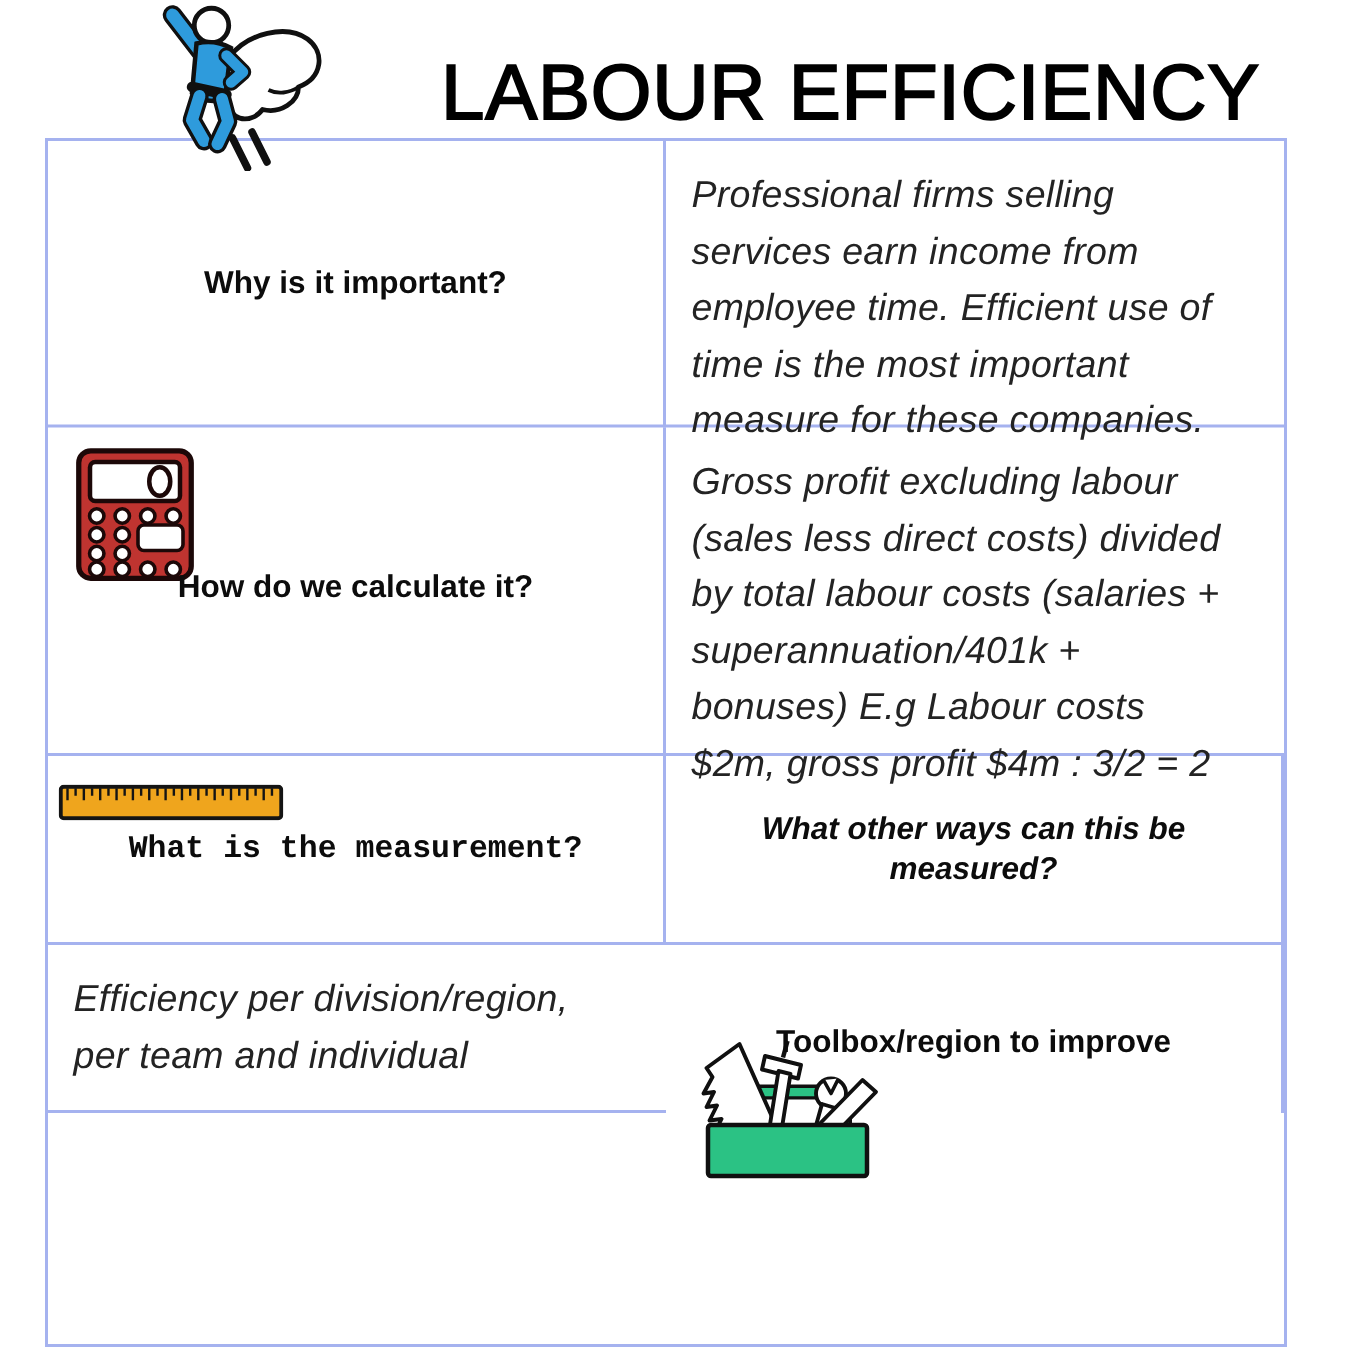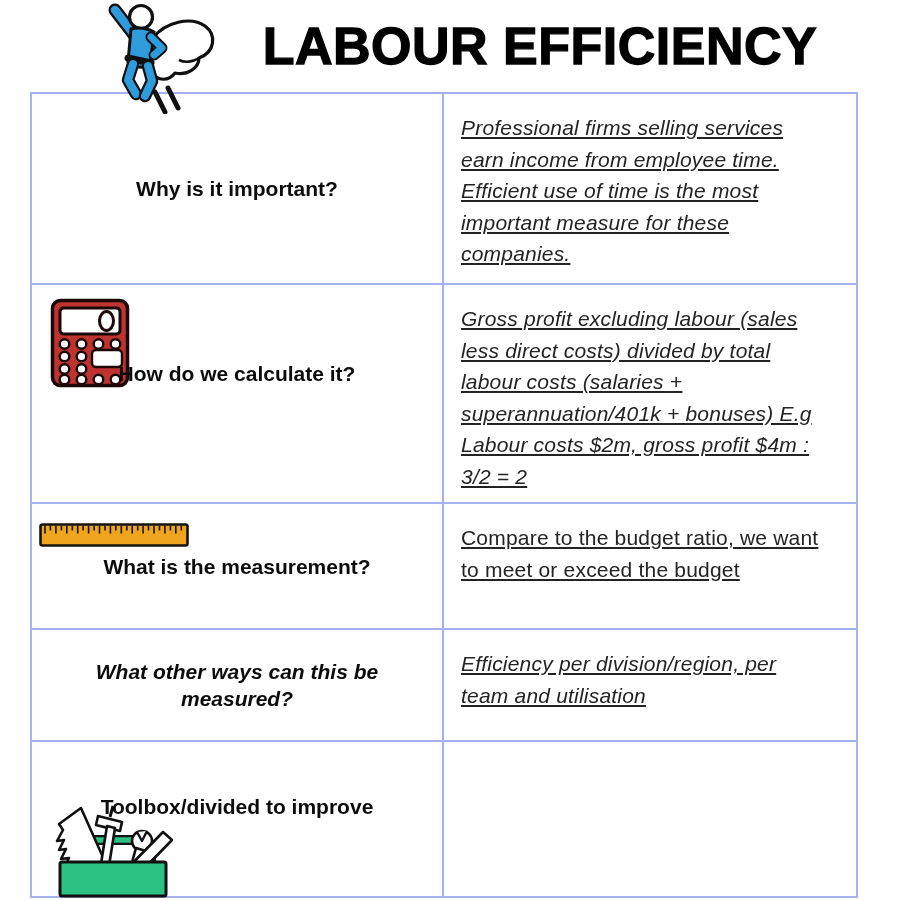--- a/index.html
+++ b/index.html
@@ -11,40 +11,40 @@
     --ruler-yellow:#efa51d;
     --tool-green:#2bc284;
   }
   *{margin:0;padding:0;box-sizing:border-box;}
   html,body{width:900px;height:900px;background:#ffffff;overflow:hidden;
     font-family:"Liberation Sans","DejaVu Sans",sans-serif;color:var(--ink);}
   .stage{position:relative;width:900px;height:900px;background:#fff;}
 
   
   .hero-icon{position:absolute;left:95px;top:2px;width:122px;height:112px;z-index:5;}
-  .page-title{position:absolute;left:240px;top:16px;width:600px;text-align:center;
-    font-size:52px;font-weight:bold;letter-spacing:.5px;color:#000;
+  .page-title{position:absolute;left:240px;top:32px;width:600px;text-align:right;
+    font-size:52px;font-weight:normal;letter-spacing:.5px;color:#000;
     -webkit-text-stroke:1.3px #000;white-space:nowrap;}
 
   
   .info-table{position:absolute;left:30px;top:92px;width:828px;height:806px;
     display:grid;grid-template-columns:1fr 1fr;
     grid-template-rows:191px 219px 126px 112px 1fr;
     border:2px solid var(--border);background:#fff;}
   .cell{border-bottom:2px solid var(--border);position:relative;}
   .cell.q{border-right:2px solid var(--border);}
   .cell.last{border-bottom:none;}
 
   .question{font-weight:bold;font-size:21px;color:#0c0c0c;text-align:center;line-height:1.3;}
   .q-center{display:flex;align-items:center;justify-content:center;}
   .q-abs{position:absolute;left:0;right:0;}
   .q-narrow{max-width:345px;margin:0 auto;font-style:italic;}
 
-  .answer{font-size:21px;font-style:italic;color:var(--answer-ink);
-    line-height:1.5;padding:18px 10px 0 17px;max-width:392px;letter-spacing:.2px;text-decoration:underline;}
+  .answer{font-size:25px;font-style:italic;color:var(--answer-ink);
+    line-height:1.5;padding:18px 10px 0 17px;max-width:392px;letter-spacing:.2px;}
   .answer.upright{font-style:normal;}
 
   .icon-abs{position:absolute;}
   .calc{left:18px;top:13px;width:80px;height:90px;}
   .ruler{left:7px;top:19px;width:150px;height:24px;}
   .toolbox{left:15px;top:54px;width:132px;height:102px;z-index:3;}
   .q-overlay{z-index:4;}
 </style>
 </head>
 <body>
@@ -103,46 +103,43 @@
             <circle cx="31.5" cy="58.5" r="4.8"></circle>
           <circle cx="14.5" cy="71" r="4.8"></circle>
             <circle cx="31.5" cy="71" r="4.8"></circle>
           <rect x="42" y="52" width="30" height="17" rx="4"></rect>
           <circle cx="14.5" cy="81.5" r="4.8"></circle>
             <circle cx="31.5" cy="81.5" r="4.8"></circle>
             <circle cx="48.5" cy="81.5" r="4.8"></circle>
             <circle cx="65.5" cy="81.5" r="4.8"></circle>
         </g>
       </svg>
-      <div class="question q-abs" style="top:75px;text-align:center;">How do we calculate it?</div>
+      <div class="question q-abs" style="top:93px;text-align:center;">How do we calculate it?</div>
     </div>
     <div class="cell">
       <div class="answer">Gross profit excluding labour (sales less direct costs) divided by total labour costs (salaries + superannuation/401k + bonuses) E.g Labour costs $2m, gross profit $4m : 3/2 = 2</div>
     </div>
 
     <div class="cell q">
       <svg class="icon-abs ruler" viewBox="0 0 150 24" aria-hidden="true">
         <rect x="1.5" y="1.5" width="147" height="21" rx="2" fill="#efa51d" stroke="#141414" stroke-width="2.6"></rect>
         <path d="M6.0,2.5 v8 M11.4,2.5 v5 M16.9,2.5 v8 M22.4,2.5 v5 M27.8,2.5 v8 M33.3,2.5 v5 M38.7,2.5 v8 M44.1,2.5 v5 M49.6,2.5 v8 M55.1,2.5 v5 M60.5,2.5 v8 M66.0,2.5 v5 M71.4,2.5 v8 M76.9,2.5 v5 M82.3,2.5 v8 M87.8,2.5 v5 M93.2,2.5 v8 M98.7,2.5 v5 M104.1,2.5 v8 M109.5,2.5 v5 M115.0,2.5 v8 M120.5,2.5 v5 M125.9,2.5 v8 M131.4,2.5 v5 M136.8,2.5 v8 M142.3,2.5 v5 " fill="none" stroke="#141414" stroke-width="1.6"></path>
       </svg>
-      <div class="question q-abs" style="top:49px;">What is the measurement?</div>
-    </div>
-    <div class="cell">
-      <div class="answer upright">Compare to the budget ratio, we want to meet or exceed the budget</div>
+      <div class="question q-abs" style="top:49px;font-family:Liberation Mono, monospace;">What is the measurement?</div>
     </div>
 
     <div class="cell q q-center">
       <div class="question q-narrow">What other ways can this be measured?</div>
     </div>
     <div class="cell">
-      <div class="answer">Efficiency per division/region, per team and utilisation</div>
+      <div class="answer">Efficiency per division/region, per team and individual</div>
     </div>
 
     <div class="cell q last">
-      <div class="question q-abs q-overlay" style="top:51px;">Toolbox/divided to improve</div>
+      <div class="question q-abs q-overlay" style="top:51px;">Toolbox/region to improve</div>
       <svg class="icon-abs toolbox" viewBox="0 0 132 102" aria-hidden="true">
 
         <path d="M30,78 L30,57 Q30,44 43,44 L91,44 Q104,44 104,57 L104,78" fill="none" stroke="#101010" stroke-width="10"></path>
         <path d="M30,78 L30,57 Q30,44 43,44 L91,44 Q104,44 104,57 L104,78" fill="none" stroke="#2bc284" stroke-width="5.5"></path>
 
         <path d="M34,12 L59,68 L31,80 L25,70 L17,72 L22,62 L14,63 L19,53 L12,54 L17,44 L10,45 L16,34 L12,28 Z" fill="#ffffff" stroke="#101010" stroke-width="2.6" stroke-linejoin="round"></path>
 
         <path d="M51,20 L75,26 L73,35 L49,29 Z" fill="#ffffff" stroke="#101010" stroke-width="2.6" stroke-linejoin="round"></path>
         <path d="M60,30 L68,32 L61,76 L53,74 Z" fill="#ffffff" stroke="#101010" stroke-width="2.6" stroke-linejoin="round"></path>
         <path d="M63,21 L66,10" fill="none" stroke="#101010" stroke-width="3"></path>

